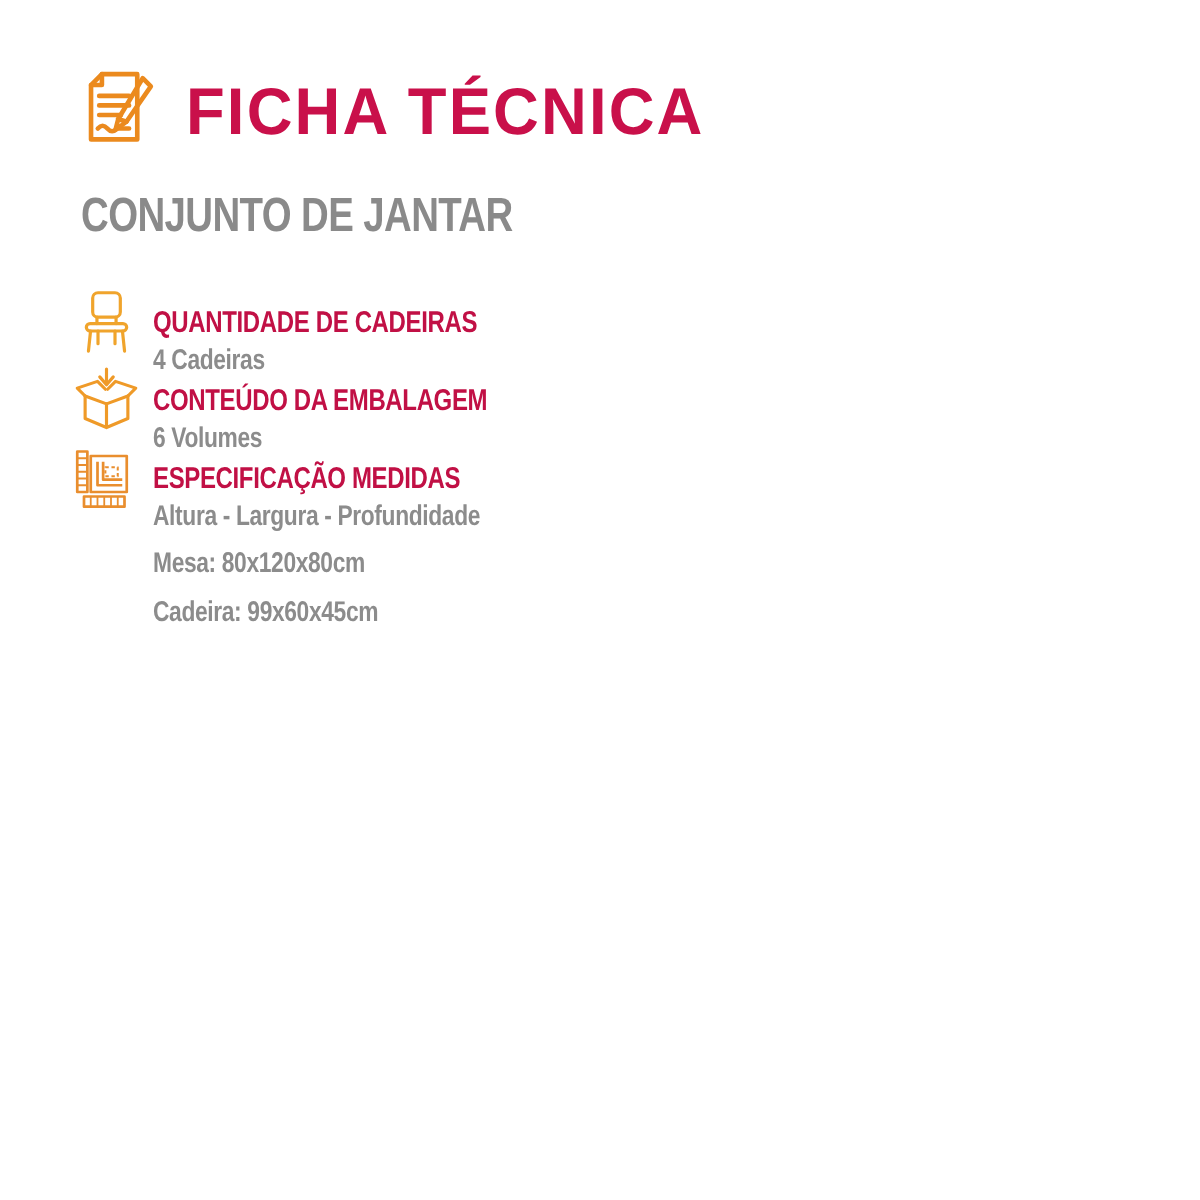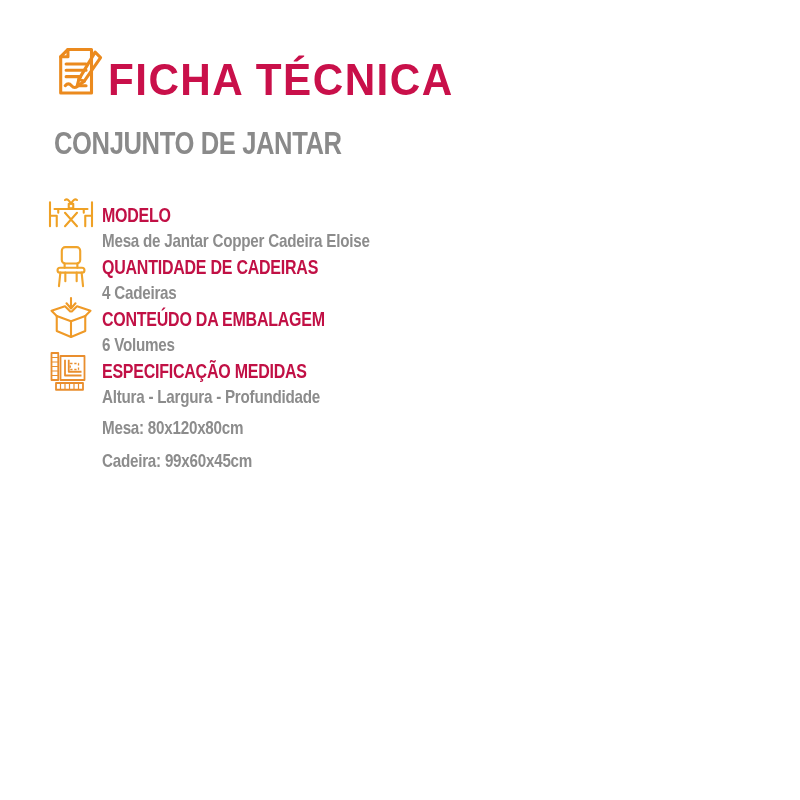--- a/index.html
+++ b/index.html
@@ -17,22 +17,22 @@
     width: 800px;
     height: 800px;
     background: #ffffff;
     overflow: hidden;
   }
   .header {
     position: absolute;
     left: 48px;
     top: 44px;
     display: flex;
-    align-items: flex-end;
-    gap: 2px;
+    align-items: center;
+    gap: 18px;
   }
   .header .doc-icon {
     width: 58px;
     height: 58px;
     flex: none;
   }
   .title {
     font-size: 44px;
     font-weight: 700;
     letter-spacing: 1.5px;
@@ -115,36 +115,20 @@
         <path d="M34,39 L40,41"></path>
       </svg>
     </span>
     <div class="title">FICHA TÉCNICA</div>
   </div>
 
   <div class="subtitle">CONJUNTO DE JANTAR</div>
 
   <div class="specs">
       <div class="spec-item">
-        <div class="spec-icon" style="color: rgb(239, 161, 37);">
-          <svg viewBox="0 0 64 48" width="48" height="36" fill="none" stroke="currentColor" stroke-width="2.8" stroke-linecap="round" stroke-linejoin="round">
-            <path d="M32,9 q-4,-8 -8,-5 M32,9 q4,-8 8,-5"></path>
-            <path d="M29,9 h6 v6 h-6 z"></path>
-            <path d="M10,16 H54 M15,16 V21 M49,16 V21"></path>
-            <path d="M24,21 L40,39 M40,21 L24,39"></path>
-            <path d="M4,7 V39 M4,25 H13 M13,25 V39"></path>
-            <path d="M60,7 V39 M51,25 H60 M51,25 V39"></path>
-          </svg>
-        </div>
-        <div class="spec-text">
-          <div class="spec-label">MODELO</div>
-          <div class="spec-value">Mesa de Jantar Copper Cadeira Eloise</div>
-        </div>
-      </div>
-      <div class="spec-item">
         <div class="spec-icon" style="color: rgb(240, 164, 44);">
           <svg viewBox="0 0 48 64" width="34" height="46" fill="none" stroke="currentColor" stroke-width="3" stroke-linecap="round" stroke-linejoin="round">
             <rect x="11" y="4" width="26" height="23" rx="5"></rect>
             <path d="M15,27 V33 M33,27 V33"></path>
             <rect x="5" y="33" width="38" height="7" rx="3.5"></rect>
             <path d="M9,40 L7,59 M39,40 L41,59 M16,40 V52 M32,40 V52"></path>
           </svg>
         </div>
         <div class="spec-text">
           <div class="spec-label">QUANTIDADE DE CADEIRAS</div>

